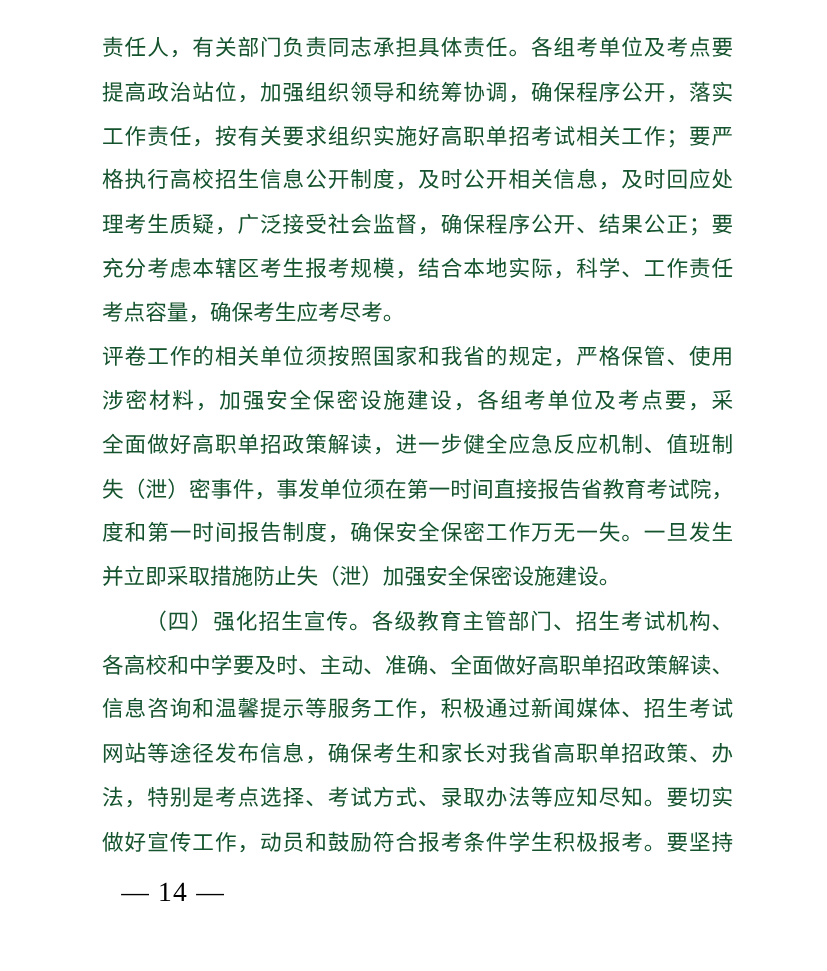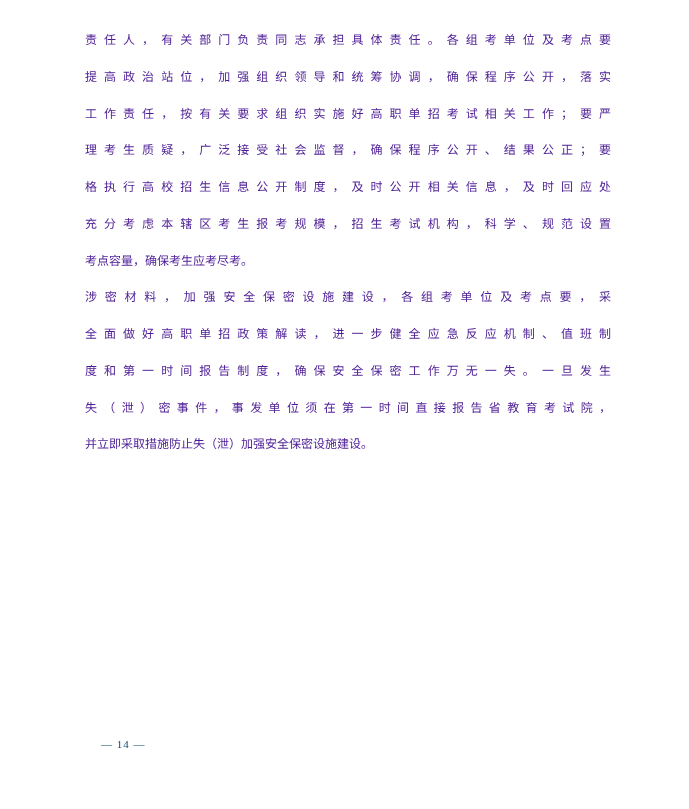--- a/index.html
+++ b/index.html
@@ -13,22 +13,22 @@
     height: 809px;
     background: #ffffff;
     overflow: hidden;
     font-family: "Liberation Serif", "DejaVu Serif", serif;
   }
   .doc-body {
     position: absolute;
     left: 85px;
     top: 22px;
     width: 526px;
-    color: #4c1d95;
-    font-size: 12px;
+    color: #14532d;
+    font-size: 18px;
     line-height: 36.75px;
     letter-spacing: 0;
   }
   .paragraph {
     margin: 0;
     padding: 0;
   }
   .text-line {
     height: 36.75px;
     text-align: justify;
@@ -41,43 +41,52 @@
     text-indent: 2em;
   }
   .text-line.no-stretch {
     text-align: center;
     text-align-last: left;
   }
   .page-footer {
     position: absolute;
     left: 101px;
     top: 732px;
-    color: #0c4a6e;
-    font-size: 11px;
+    color: #000000;
+    font-size: 23px;
     line-height: 24px;
     letter-spacing: 1px;
   }
 </style>
 </head>
 <body>
 
 <div class="page">
   <div class="doc-body">
 
   <div class="paragraph">
         <div class="text-line">责任人，有关部门负责同志承担具体责任。各组考单位及考点要</div>
         <div class="text-line">提高政治站位，加强组织领导和统筹协调，确保程序公开，落实</div>
         <div class="text-line">工作责任，按有关要求组织实施好高职单招考试相关工作；要严</div>
+        <div class="text-line">格执行高校招生信息公开制度，及时公开相关信息，及时回应处</div>
         <div class="text-line">理考生质疑，广泛接受社会监督，确保程序公开、结果公正；要</div>
-        <div class="text-line">格执行高校招生信息公开制度，及时公开相关信息，及时回应处</div>
-        <div class="text-line">充分考虑本辖区考生报考规模，招生考试机构，科学、规范设置</div>
+        <div class="text-line">充分考虑本辖区考生报考规模，结合本地实际，科学、工作责任</div>
         <div class="text-line no-stretch">考点容量，确保考生应考尽考。</div>
       </div>
       <div class="paragraph">
+        <div class="text-line">评卷工作的相关单位须按照国家和我省的规定，严格保管、使用</div>
         <div class="text-line">涉密材料，加强安全保密设施建设，各组考单位及考点要，采</div>
         <div class="text-line">全面做好高职单招政策解读，进一步健全应急反应机制、值班制</div>
+        <div class="text-line">失（泄）密事件，事发单位须在第一时间直接报告省教育考试院，</div>
         <div class="text-line">度和第一时间报告制度，确保安全保密工作万无一失。一旦发生</div>
-        <div class="text-line">失（泄）密事件，事发单位须在第一时间直接报告省教育考试院，</div>
         <div class="text-line no-stretch">并立即采取措施防止失（泄）加强安全保密设施建设。</div>
+      </div>
+      <div class="paragraph">
+        <div class="text-line indent">（四）强化招生宣传。各级教育主管部门、招生考试机构、</div>
+        <div class="text-line">各高校和中学要及时、主动、准确、全面做好高职单招政策解读、</div>
+        <div class="text-line">信息咨询和温馨提示等服务工作，积极通过新闻媒体、招生考试</div>
+        <div class="text-line">网站等途径发布信息，确保考生和家长对我省高职单招政策、办</div>
+        <div class="text-line">法，特别是考点选择、考试方式、录取办法等应知尽知。要切实</div>
+        <div class="text-line">做好宣传工作，动员和鼓励符合报考条件学生积极报考。要坚持</div>
       </div>
     </div>
   <div class="page-footer">— 14 —</div>
 </div>
 
 </body></html>

